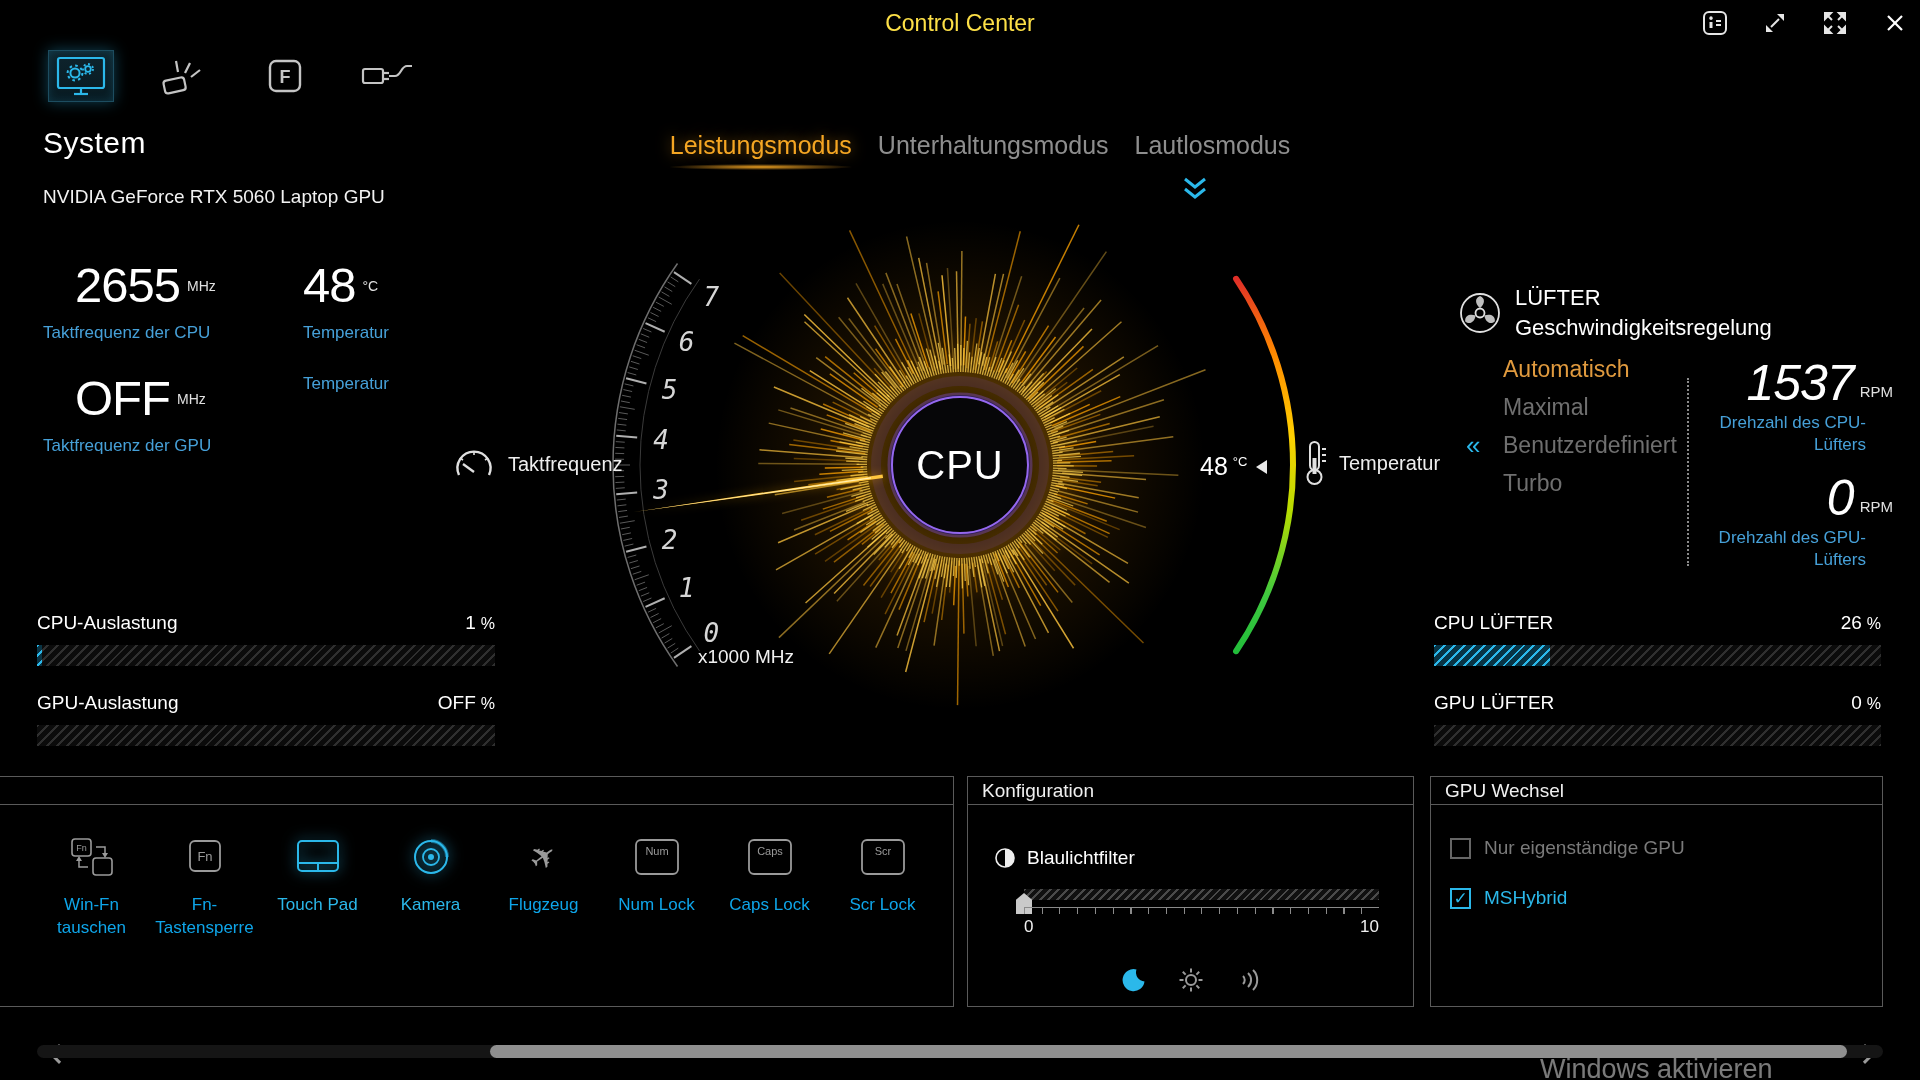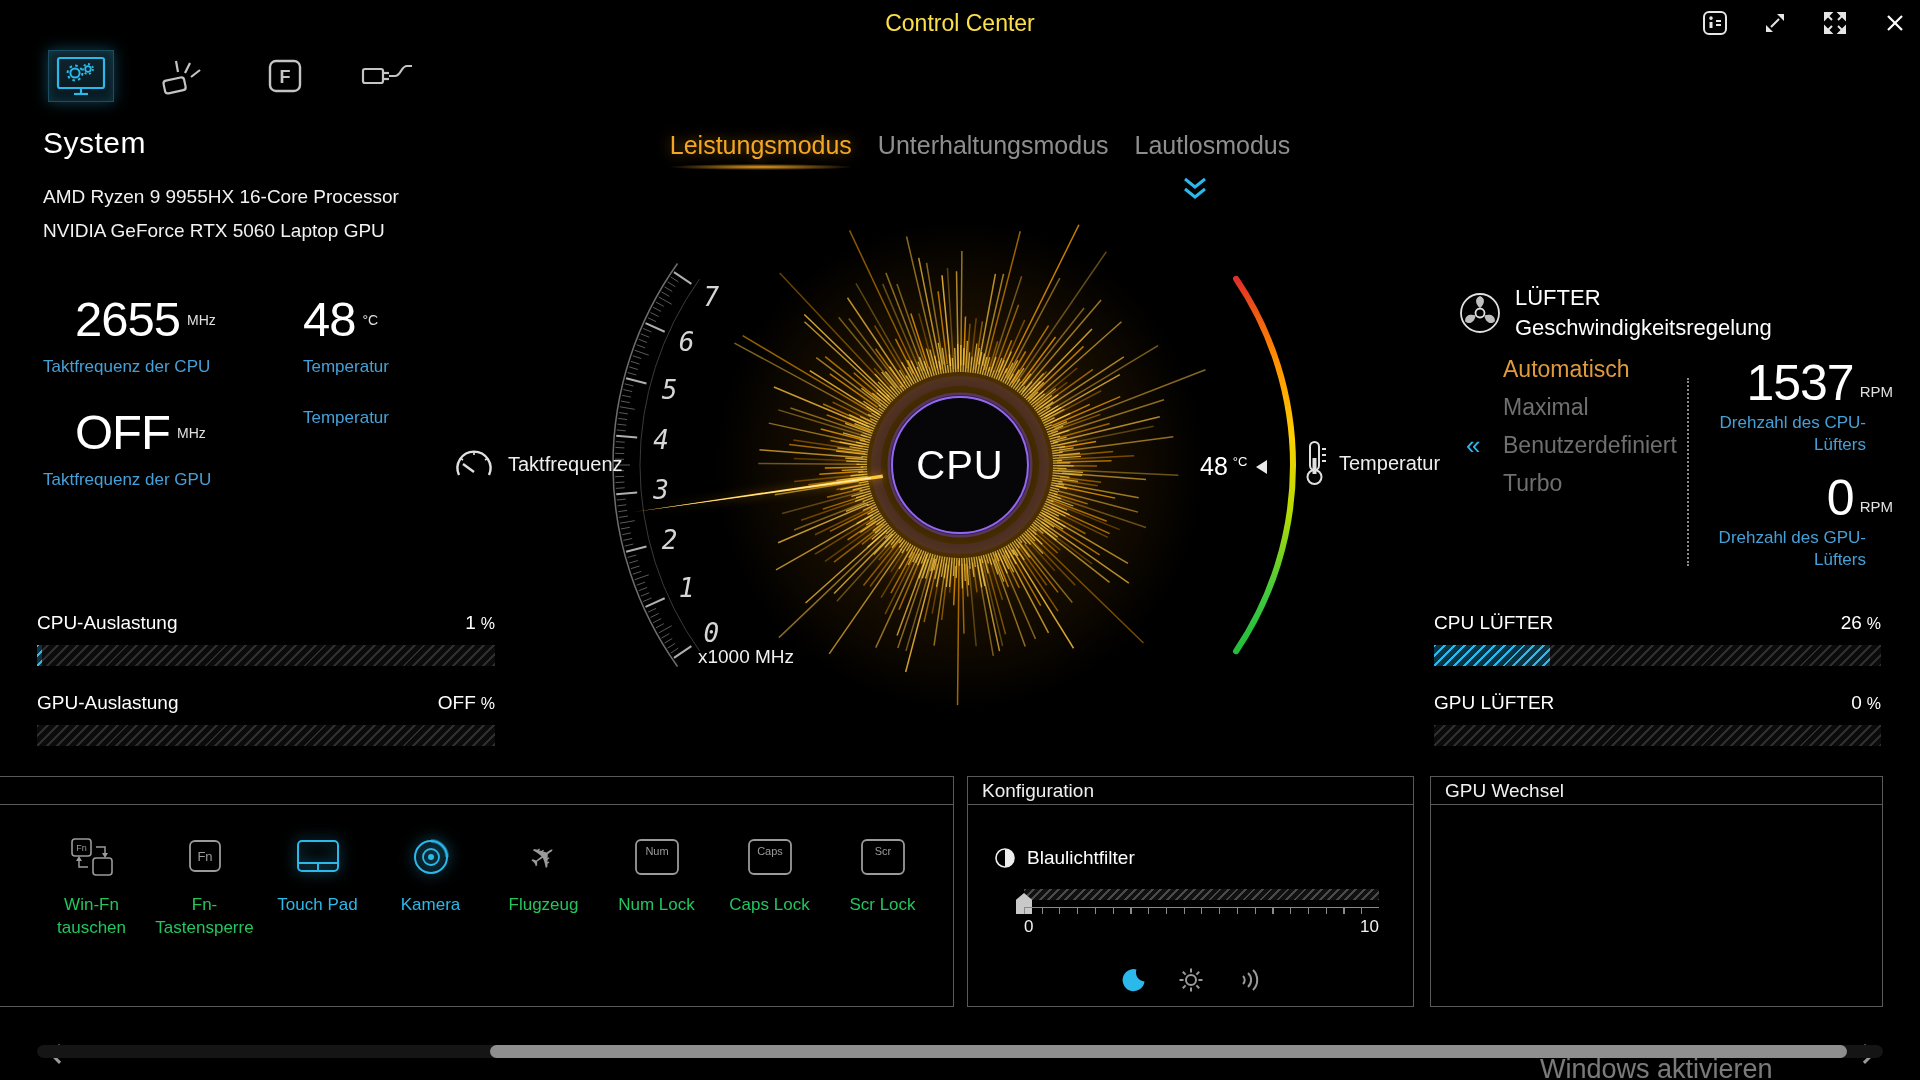--- a/index.html
+++ b/index.html
@@ -59,32 +59,32 @@
   
   .fan-header { position:absolute; left:1458px; top:283px; display:flex; gap:13px; align-items:center; }
   .fan-title-block div { font-size:22px; line-height:30px; color:#fff; }
   .fan-mode-list { position:absolute; left:1503px; top:350px; }
   .fan-mode { font-size:23px; line-height:38px; color:#6f6f6f; cursor:pointer; position:relative; white-space:nowrap; }
   .fan-mode.active { color:#e09a3e; }
   .fm-chev { position:absolute; left:-37px; top:0; color:#2bb8ea; font-size:26px; }
   .fan-sep { position:absolute; left:1687px; top:378px; height:188px; border-left:2px dotted #8a8a8a; }
   .rpm-block { position:absolute; width:280px; }
   .rpm-row { display:flex; justify-content:flex-end; align-items:flex-end; }
-  .rpm-value { font-size:50px; line-height:50px; font-weight:300; letter-spacing:-1px; }
+  .rpm-value { font-size:50px; line-height:50px; font-weight:300; letter-spacing:-1px;font-style:italic; }
   .rpm-unit { font-size:15px; margin-left:6px; padding-bottom:8px; color:#e0e0e0; }
   .rpm-label { margin-top:4px; margin-left:auto; margin-right:27px; width:172px; text-align:right; color:#46a0d8; font-size:17px; line-height:22px; }
 
   
   .panel { position:absolute; top:776px; height:231px; border:1px solid #5a5a5a; }
   .panel-header { height:28px; border-bottom:1px solid #5a5a5a; font-size:19px; line-height:27px; padding-left:14px; color:#f0f0f0; }
   .quick-toggle-list { position:absolute; left:46px; top:56px; display:flex; }
   .toggle { width:113px; display:flex; flex-direction:column; align-items:center; cursor:pointer; }
   .toggle-icon { height:48px; display:flex; align-items:center; justify-content:center; }
   .toggle.active .toggle-icon { filter:drop-shadow(0 0 7px rgba(43,184,234,.8)); }
-  .toggle-label { margin-top:12px; font-size:17px; line-height:23px; text-align:center; color:#22c55e; }
+  .toggle-label { margin-top:12px; font-size:17px; line-height:23px; text-align:center; color:#0ea5e9; }
   .toggle.active .toggle-label { color:#2bb8ea; }
   .plane-glyph { font-family:"DejaVu Sans", sans-serif; font-size:32px; color:#9a9a9a; display:inline-block; transform:rotate(-36deg); }
   .clipped-label { position:absolute; left:2px; top:160px; font-size:17px; color:#9a9a9a; }
 
   .blaulicht-row { position:absolute; left:26px; top:70px; display:flex; align-items:center; gap:11px; font-size:19px; }
   .bl-track { position:absolute; left:56px; top:112px; width:355px; height:11px;
     background:repeating-linear-gradient(135deg,#4a4a4a 0 2px,#101010 2px 6px); cursor:pointer; }
   .bl-handle { position:absolute; top:116px; width:16px; height:21px; background:#c9c9c9;
     clip-path:polygon(50% 0, 100% 32%, 100% 100%, 0 100%, 0 32%); cursor:grab; }
   .bl-ruler { position:absolute; left:56px; top:130px; width:355px; height:7px; border-top:1px solid #8a8a8a;
@@ -195,21 +195,20 @@
           <line x1="24" y1="17" x2="30" y2="17"></line>
           <line x1="24" y1="23" x2="30" y2="23"></line>
           <path d="M30 20 h6 c6 0 6 -10 12 -10 h5"></path>
         </g>
       </svg>
     </div>
   </div>
 
   <div class="system-panel">
     <h1>System</h1>
-    <div class="sysname">A​MD Ryzen 9 9955HX 16-Core Processor</div>
     <div class="sysname">NVIDIA GeForce RTX 5060 Laptop GPU</div>
     <div class="stats">
       <div class="stat indent">
         <div class="val"><span>2655</span><span class="unit">MHz</span></div>
         <div class="slabel">Taktfrequenz der CPU</div>
       </div>
       <div class="stat">
         <div class="val"><span>48</span><span class="unit">°C</span></div>
         <div class="slabel">Temperatur</div>
       </div>
@@ -1034,20 +1033,30 @@
               <path d="M12 6 a9.5 9.5 0 0 1 0 14"></path>
               <path d="M17 3 a14 14 0 0 1 0 20"></path>
             </g>
           </svg>
         </span>
       </div>
   </div>
 
   <div class="panel" style="left:1430px; width:453px;">
     <div class="panel-header">GPU Wechsel</div>
+    <div class="gpu-option-list">
+        <div class="gpu-option disabled">
+          <div class="checkbox"></div>
+          <span class="gpu-option-label">Nur eigenständige GPU</span>
+        </div>
+        <div class="gpu-option checked">
+          <div class="checkbox on">✓</div>
+          <span class="gpu-option-label">MSHybrid</span>
+        </div>
+      </div>
   </div>
 
   <div class="hscroll-btn" style="left:44px;">
     <span class="chev" style="transform:rotate(45deg); margin-left:6px;"></span>
   </div>
   <div class="hscroll-btn" style="left:1856px;">
     <span class="chev" style="transform:rotate(-135deg); margin-right:6px;"></span>
   </div>
   <div class="hscroll-track">
     <div class="hscroll-thumb"></div>

